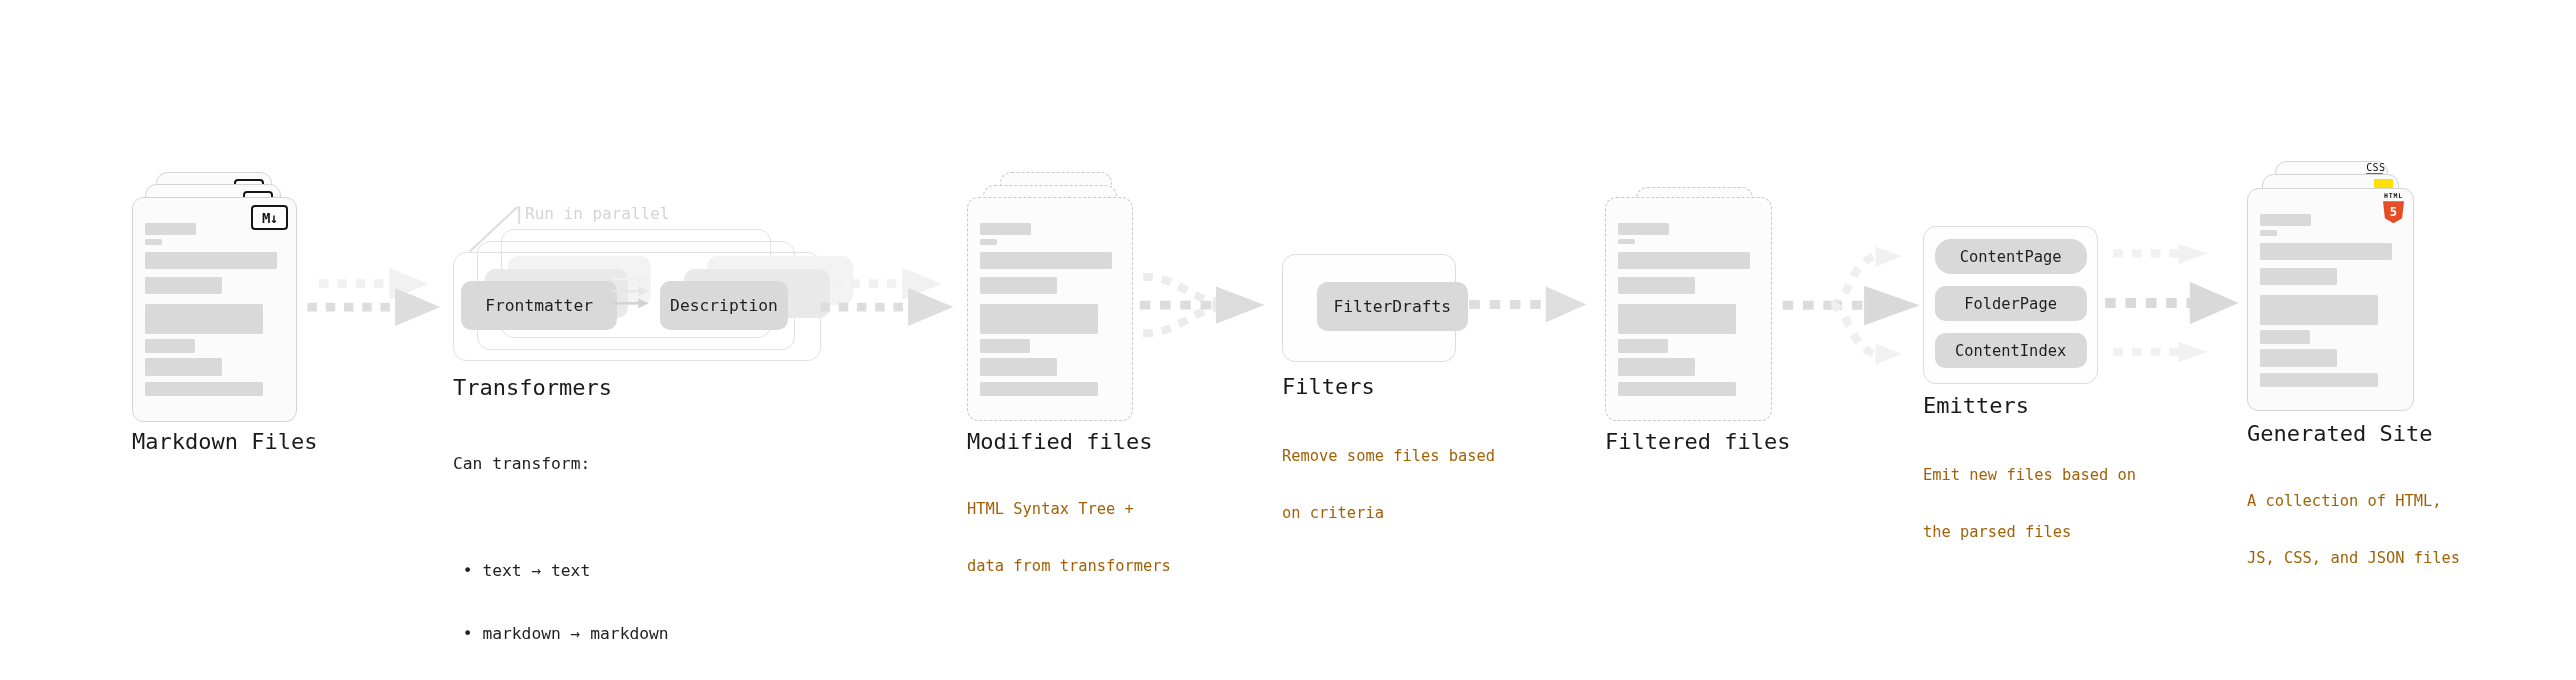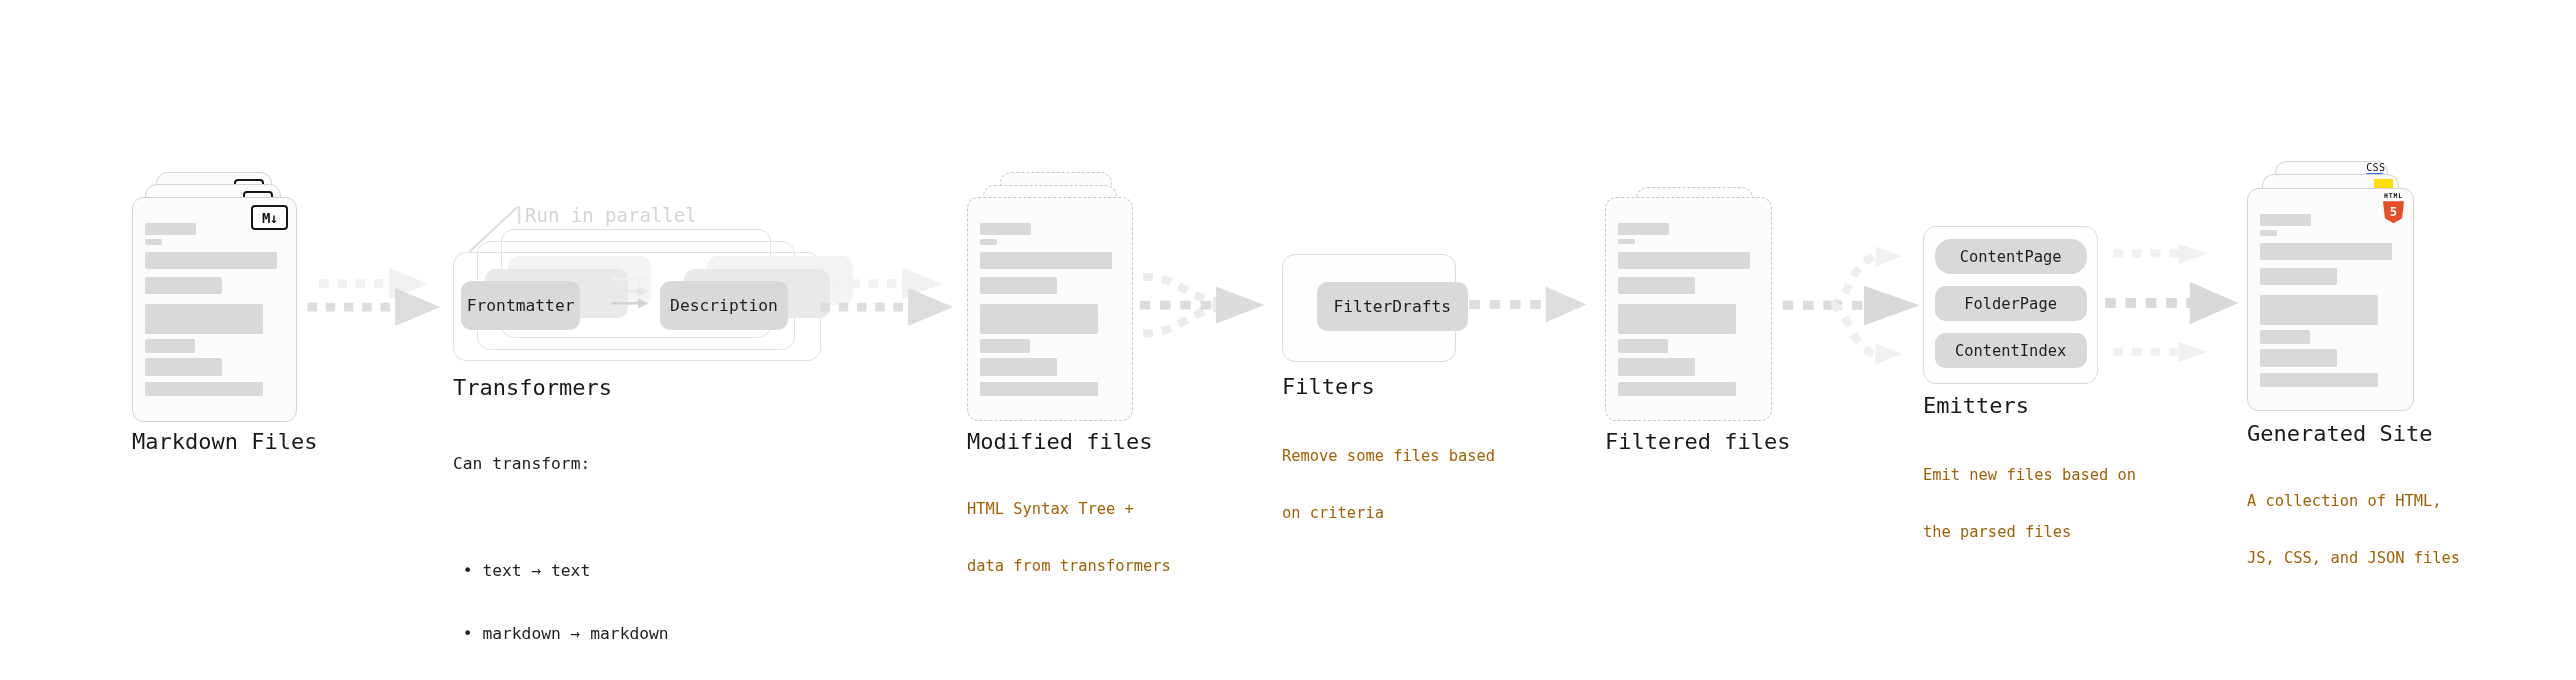--- a/index.html
+++ b/index.html
@@ -50,21 +50,21 @@
   .pill{position:absolute;background:var(--skeleton-gray);border-radius:10.6px;color:#1f1f1f;font-size:16.3px;
     display:flex;align-items:center;justify-content:center;white-space:pre;}
   .pill.ghost1{background:#e9e9e9;color:transparent;}
   .pill.ghost2{background:#f3f3f3;color:transparent;}
   .panel{position:absolute;border:1.6px solid #dcdcdc;border-radius:13px;background:#fefefe;}
   
   .title{position:absolute;font-size:22px;line-height:26px;color:var(--text-primary);white-space:pre;}
   .desc{position:absolute;font-size:15.4px;line-height:18.7px;color:#a16207;white-space:pre;}
   .desc-lg{position:absolute;font-size:16.3px;line-height:21px;color:#222;white-space:pre;}
   .bullets{padding-left:9.8px;margin-top:1.6px;}
-  .note{position:absolute;font-size:19px;color:var(--note-muted);white-space:pre;}
+  .note{position:absolute;font-size:16px;color:var(--note-muted);white-space:pre;}
   svg{position:absolute;overflow:visible;}
 </style>
 </head>
 <body>
 
 <div id="stage">
 
   <div class="abs" style="left:132px;top:172px;width:203px;height:252px;">
     <div class="sheet solid" style="left:24.4px;top:0;width:114px;height:203px;">
       <div class="md-badge small">
@@ -101,21 +101,21 @@
 
   <div class="abs" style="left:453px;top:228px;width:382px;height:134px;">
     <div class="outline" style="left:48px;top:0.8px;width:268px;height:107px;"></div>
     <div class="outline" style="left:24.4px;top:13px;width:316px;height:107px;"></div>
     <div class="outline" style="left:0;top:24.4px;width:366px;height:107px;"></div>
 
     <div class="pill ghost2" style="left:55px;top:28.4px;width:143px;height:49px;"></div>
     <div class="pill ghost2" style="left:254px;top:28.4px;width:146px;height:49px;"></div>
     <div class="pill ghost1" style="left:32px;top:41px;width:143px;height:49px;"></div>
     <div class="pill ghost1" style="left:231px;top:41px;width:146px;height:49px;"></div>
-    <div class="pill" style="left:8.1px;top:53px;width:119px;height:49px;">Frontmatter</div>
+    <div class="pill" style="left:8.1px;top:53px;width:156px;height:49px;">Frontmatter</div>
     <div class="pill" style="left:207px;top:53px;width:128px;height:49px;">Description</div>
 
     <svg style="left:157px;top:43px;" width="42" height="42" viewBox="0 0 52 52">
       <line x1="2" y1="10" x2="37" y2="10" stroke="#f0f0f0" stroke-width="3"></line>
         <polygon points="35,4 48,10 35,16" fill="#f0f0f0"></polygon>
       <line x1="2" y1="25" x2="37" y2="25" stroke="#e6e6e6" stroke-width="3"></line>
         <polygon points="35,19 48,25 35,31" fill="#e6e6e6"></polygon>
       <line x1="2" y1="40" x2="37" y2="40" stroke="#d2d2d2" stroke-width="3"></line>
         <polygon points="35,34 48,40 35,46" fill="#d2d2d2"></polygon>
     </svg>

